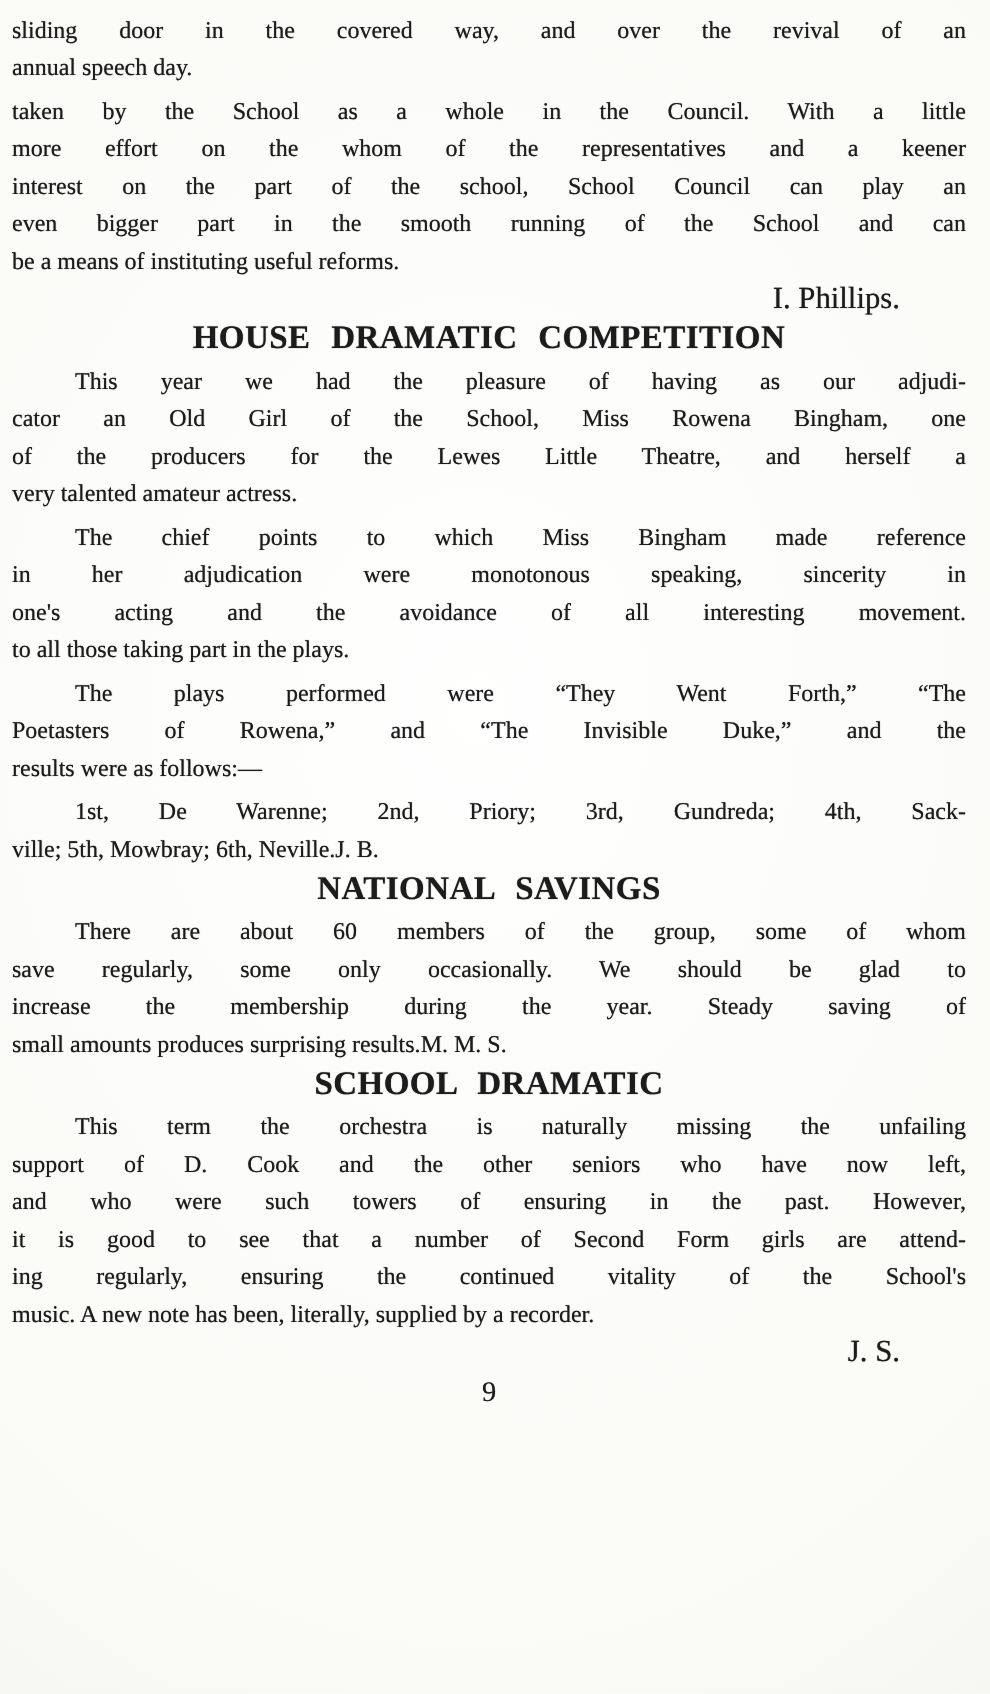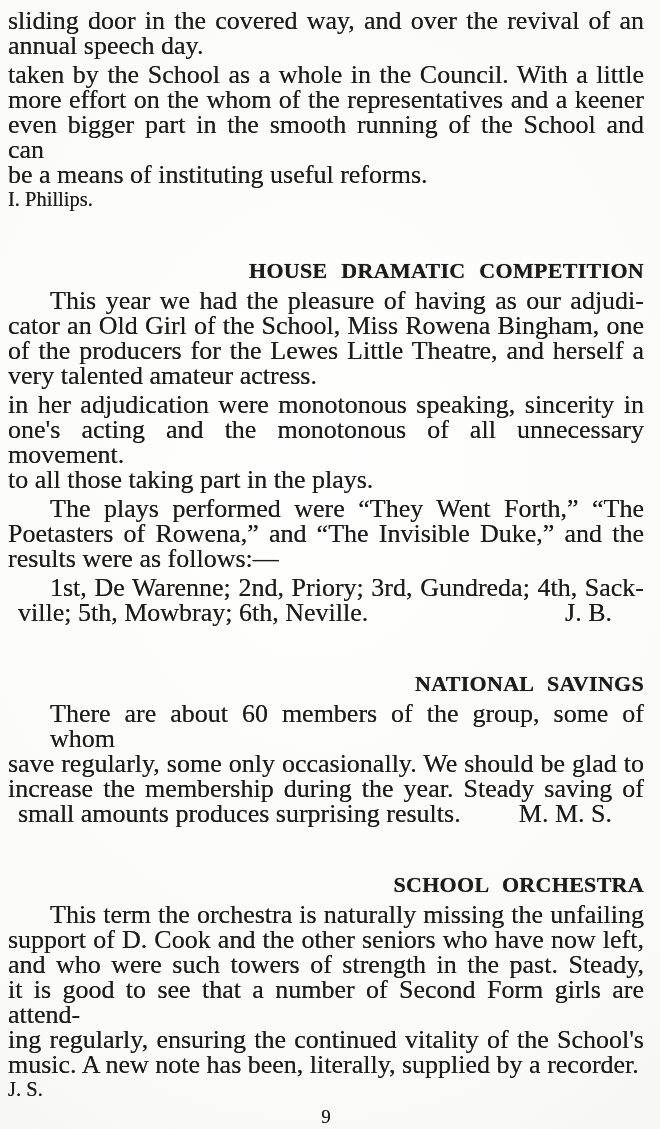--- a/index.html
+++ b/index.html
@@ -20,57 +20,55 @@
     font-family: "Liberation Serif", "DejaVu Serif", serif;
   }
   .doc {
     display: flex;
     flex-direction: column;
     padding: 4px 16px 0 8px;
     width: 636px;
   }
   .para {
     margin-top: 4px;
-    font-size: 26px;
+    font-size: 16px;
     line-height: 25px;
     text-shadow: 0 0 0.6px rgba(25,25,25,0.75);
   }
   .line {
     text-align: justify;
     text-align-last: justify;
   }
   .line.last {
     text-align-last: left;
   }
   .line.first-indent {
     padding-left: 42px;
   }
   .line.with-sig {
     display: flex;
-    justify-content: space-between;
     text-align-last: left;
-    margin-left: 10px;
   }
   .sig-inline {
     margin-right: 32px;
     white-space: nowrap;
   }
   .heading {
-    margin-top: 46px;
     font-size: 22px;
     line-height: 26px;
     font-weight: bold;
-    text-align: right;
+    text-align: center;
     word-spacing: 8px;
     letter-spacing: 0.3px;
     text-shadow: 0 0 0.7px rgba(25,25,25,0.8);
   }
   .signature {
     font-size: 20.5px;
     line-height: 25px;
+    text-align: right;
     padding-right: 44px;
     text-shadow: 0 0 0.6px rgba(25,25,25,0.75);
   }
   .page-number {
     margin-top: 4px;
     font-size: 19px;
     line-height: 22px;
     text-align: center;
     text-shadow: 0 0 0.5px rgba(25,25,25,0.7);
   }
@@ -80,34 +78,36 @@
 
 <main class="doc">
   <div id="content">
       <div class="para">
         <div class="line">sliding door in the covered way, and over the revival of an</div>
         <div class="line last">annual speech day.</div>
       </div>
       <div class="para">
         <div class="line">taken by the School as a whole in the Council.  With a little</div>
         <div class="line">more effort on the whom of the representatives and a keener</div>
+        <div class="line">interest on the part of the school, School Council can play an</div>
         <div class="line">even bigger part in the smooth running of the School and can</div>
         <div class="line last">be a means of instituting useful reforms.</div>
       </div>
       <div class="signature">I. Phillips.</div>
       <div class="heading">HOUSE DRAMATIC COMPETITION</div>
       <div class="para">
         <div class="line first-indent">This year we had the pleasure of having as our adjudi-</div>
         <div class="line">cator an Old Girl of the School, Miss Rowena Bingham, one</div>
         <div class="line">of the producers for the Lewes Little Theatre, and herself a</div>
         <div class="line last">very talented amateur actress.</div>
       </div>
       <div class="para">
+        <div class="line first-indent">The chief points to which Miss Bingham made reference</div>
         <div class="line">in her adjudication were monotonous speaking, sincerity in</div>
-        <div class="line">one's acting and the monotonous of all unnecessary movement.</div>
+        <div class="line">one's acting and the avoidance of all interesting movement.</div>
         <div class="line last">to all those taking part in the plays.</div>
       </div>
       <div class="para">
         <div class="line first-indent">The plays performed were “They Went Forth,” “The</div>
         <div class="line">Poetasters of Rowena,” and “The Invisible Duke,” and the</div>
         <div class="line last">results were as follows:—</div>
       </div>
       <div class="para">
         <div class="line first-indent">1st, De Warenne; 2nd, Priory; 3rd, Gundreda; 4th, Sack-</div>
         <div class="line last with-sig">
@@ -118,25 +118,25 @@
       <div class="heading">NATIONAL SAVINGS</div>
       <div class="para">
         <div class="line first-indent">There are about 60 members of the group, some of whom</div>
         <div class="line">save regularly, some only occasionally.  We should be glad to</div>
         <div class="line">increase the membership during the year.  Steady saving of</div>
         <div class="line last with-sig">
           <span>small amounts produces surprising results.</span>
           <span class="sig-inline">M. M. S.</span>
         </div>
       </div>
-      <div class="heading">SCHOOL ORCHESTRA</div>
+      <div class="heading">SCHOOL DRAMATIC</div>
       <div class="para">
         <div class="line first-indent">This term the orchestra is naturally missing the unfailing</div>
         <div class="line">support of D. Cook and the other seniors who have now left,</div>
-        <div class="line">and who were such towers of strength in the past.  Steady,</div>
+        <div class="line">and who were such towers of ensuring in the past.  However,</div>
         <div class="line">it is good to see that a number of Second Form girls are attend-</div>
         <div class="line">ing regularly, ensuring the continued vitality of the School's</div>
         <div class="line last">music.  A new note has been, literally, supplied by a recorder.</div>
       </div>
       <div class="signature">J. S.</div>
     </div>
   <footer class="page-number">9</footer>
 </main>
 
 </body></html>

